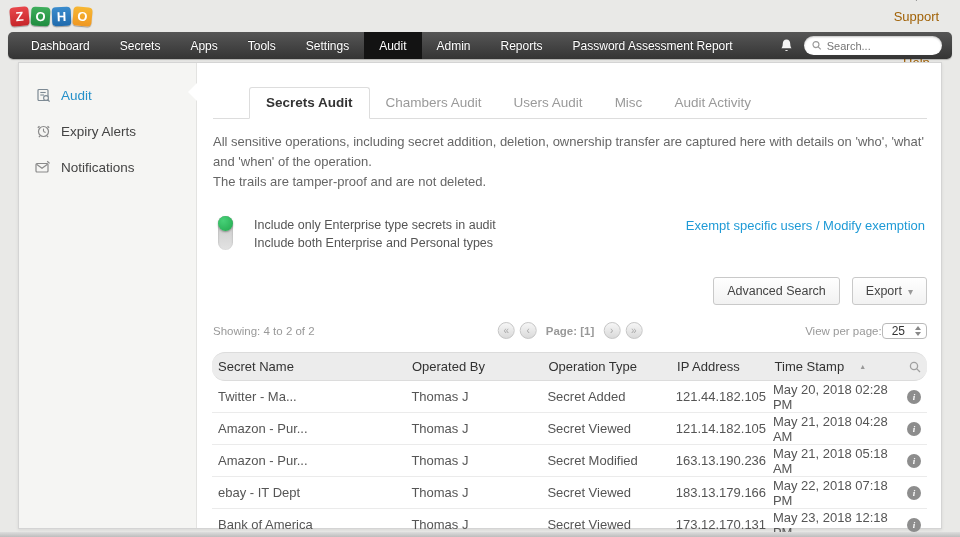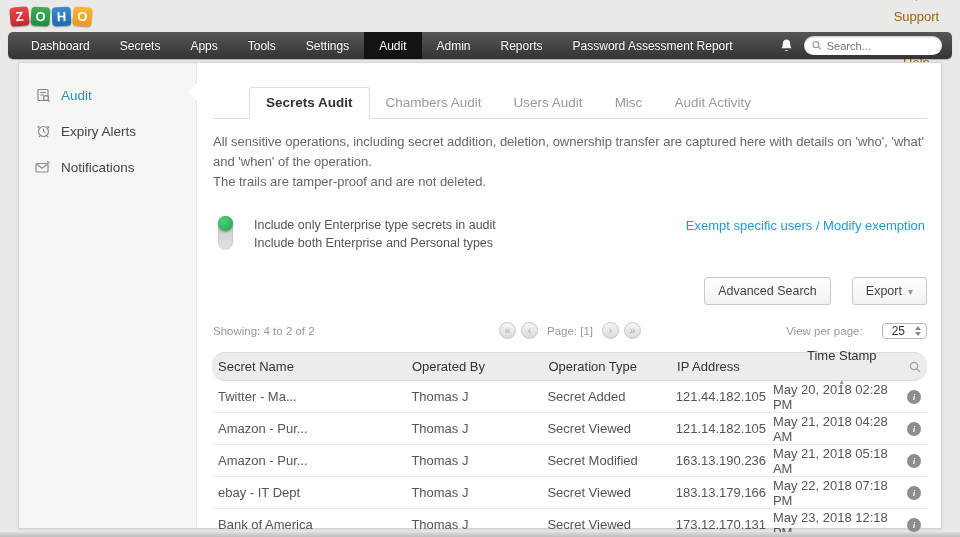--- a/index.html
+++ b/index.html
@@ -63,56 +63,56 @@
   .vtoggle { width:15px; height:34px; background:linear-gradient(#c7c7c7,#e2e2e2);
     border-radius:9px; position:relative; margin-left:5px; cursor:pointer;
     box-shadow:inset 0 1px 2px rgba(0,0,0,.25); flex-shrink:0; }
   .vtoggle .knob { position:absolute; top:0; left:0; width:15px; height:15px;
     border-radius:50%; background:radial-gradient(circle at 35% 30%, #47d178, #22a74d);
     box-shadow:0 1px 2px rgba(0,0,0,.35); }
   .toggle-text { margin-left:21px; font-size:12.5px; color:#555; line-height:18px; }
   .exempt { margin-left:auto; font-size:13px; color:#1e9ad6; text-decoration:none;
     margin-top:2px; cursor:pointer; white-space:nowrap; }
   
-  .actions-row { display:flex; justify-content:flex-end; gap:21px; margin:25px 14px 0; }
+  .actions-row { display:flex; justify-content:flex-end; gap:12px; margin:25px 14px 0; }
   .btn { background:linear-gradient(#ffffff,#f2f2f2); border:1px solid #c9c9c9;
     border-radius:3px; font-size:12.5px; color:#444; padding:6px 13px; cursor:pointer;
     font-family:inherit; display:flex; align-items:center; gap:6px; }
   .btn .caret { color:#999; font-size:10px; }
   
   .page-row { position:relative; display:flex; align-items:center;
     margin:15px 14px 0 16px; font-size:11.5px; color:#999; height:21px; }
   .page-center { position:absolute; left:50%; transform:translateX(-50%);
     display:flex; align-items:center; gap:5px; }
   .pgbtn { width:17px; height:17px; border-radius:50%;
     background:linear-gradient(#f6f6f6,#dadada); border:1px solid #c6c6c6;
     color:#a8a8a8; font-size:10px; display:flex; align-items:center; justify-content:center;
     cursor:pointer; line-height:1; }
-  .page-label { margin:0 4px; }
-  .viewper { margin-left:auto; display:flex; align-items:center; gap:19px;justify-content:flex-end; }
+  .page-label { margin:0 4px;font-weight:bold; }
+  .viewper { margin-left:auto; display:flex; align-items:center; gap:0;justify-content:flex-end; }
   .select-box { border:1px solid #b9b9b9; border-radius:4px; background:#fff; height:16px;
     display:flex; align-items:center; padding:0 5px 0 9px; gap:10px; font-size:12px;
     color:#333; cursor:pointer; }
   .stepper { display:flex; flex-direction:column; gap:2px; }
   .stepper .up { width:0; height:0; border-left:3px solid transparent;
     border-right:3px solid transparent; border-bottom:4px solid #888; }
   .stepper .down { width:0; height:0; border-left:3px solid transparent;
     border-right:3px solid transparent; border-top:4px solid #888; }
   
   .table { margin:11px 14px 0 15px; }
   .thead { display:flex; background:#ececec; border-top:1px solid #dcdcdc;
     border-bottom:1px solid #dcdcdc; height:29px; align-items:center;
     font-size:13px; color:#333;border-radius:13px; }
   .trow { display:flex; align-items:center; height:32px; border-bottom:1px solid #ebebeb;
     font-size:13px; color:#555; cursor:pointer; }
   .col-name { width:205px; padding-left:6px; overflow:hidden; white-space:nowrap; }
   .col-op   { width:140px; }
   .col-type { width:132px; }
   .col-ip   { width:100px; }
-  .col-time { width:138px; display:flex; align-items:center; gap:15px;flex-direction:column; }
+  .col-time { width:138px; display:flex; align-items:center; gap:15px; }
   .col-icon { flex:1; display:flex; justify-content:flex-end; padding-right:6px; align-items:center; }
   .sort-glyph { font-size:7px; color:#999; }
   .info { width:14px; height:14px; border-radius:50%; background:#8d8d8d; color:#fff;
     font-size:9px; font-weight:bold; font-style:italic; display:flex; align-items:center;
     justify-content:center; cursor:pointer; font-family:"Liberation Serif", serif; }
   
   .bottom-strip { position:absolute; bottom:0; left:0; right:0; height:5px;
     background:linear-gradient(#dedede,#bdbdbd); }
 </style>
 </head>

